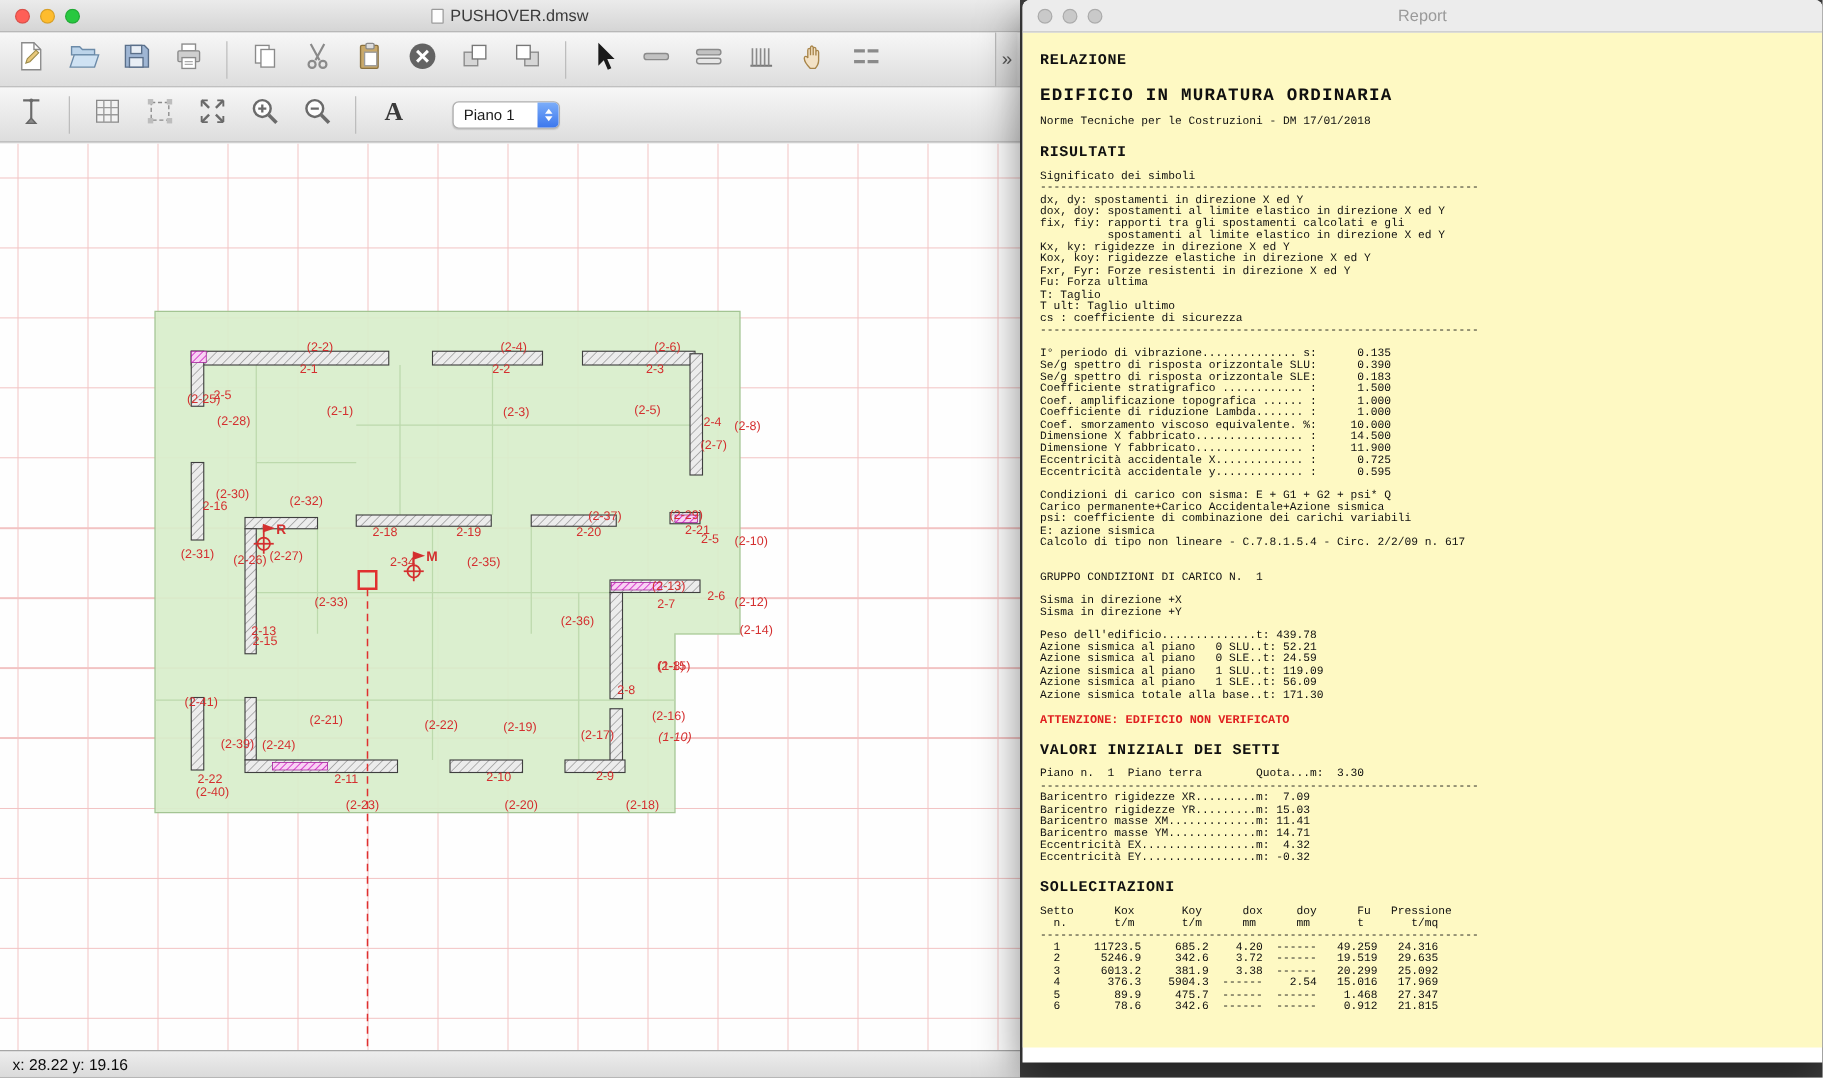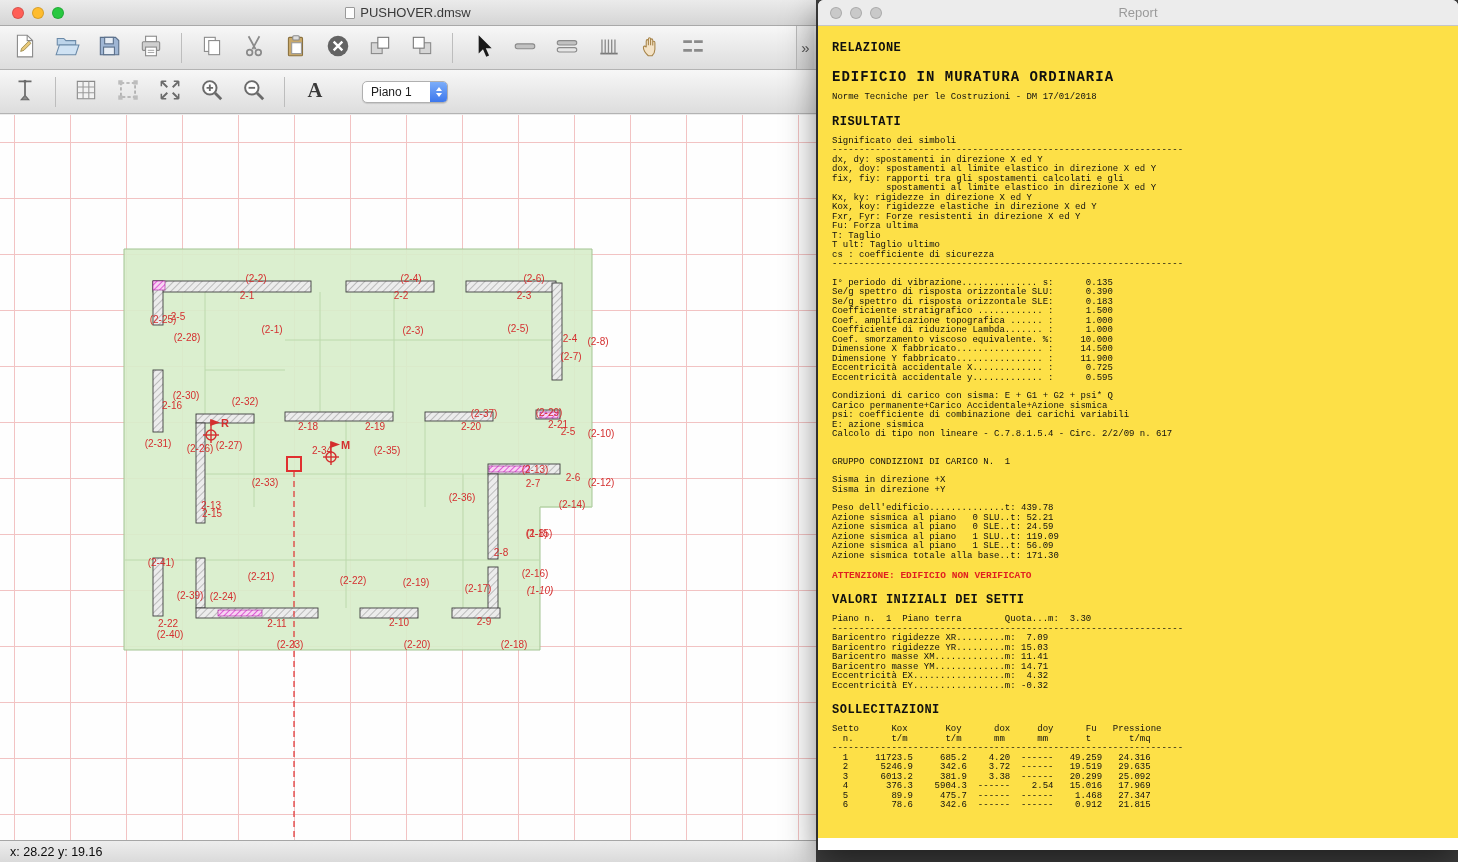--- a/index.html
+++ b/index.html
@@ -79,21 +79,21 @@
     display:flex; align-items:center; padding-left:10px;
     font-size:12.5px; color:#0a0a0a;
   }
 
   
   #right-window {
     left:818px; top:0; width:640px; height:850px; background:#fff;
     border-radius:6px 6px 0 0; box-shadow:0 12px 34px rgba(0,0,0,.5);
     overflow:hidden;
   }
-  .report { padding:12px 0 0 14px; background:#fde047; height:812px; overflow:hidden; }
+  .report { padding:12px 0 0 14px; background:#fef9c3; height:812px; overflow:hidden; }
   .rl { font-family:"Liberation Mono", monospace; font-size:9px; line-height:9.5px; white-space:pre; color:#101010; }
   .rl.h1 { font-size:12px; font-weight:bold; line-height:15px; letter-spacing:.5px; margin:3px 0 2px; }
   .rl.h2 { font-size:14px; font-weight:bold; line-height:17px; letter-spacing:1px; margin:2px 0; }
   .rl.red { color:#e02020; font-weight:bold; font-size:9.5px; line-height:11px; }
   .rl.gap { height:9px; } .rl.gap2 { height:5px; }
 </style>
 </head>
 <body>
 
 <div class="window" id="left-window">
@@ -379,21 +379,21 @@
         <div class="plan-label" style="left: 322px; top: 336px;">2-34</div>
         <div class="plan-label" style="left: 387px; top: 336px;">(2-35)</div>
         <div class="plan-label" style="left: 265px; top: 368px;">(2-33)</div>
         <div class="plan-label" style="left: 211px; top: 391px;">2-13</div>
         <div class="plan-label" style="left: 212px; top: 399px;">2-15</div>
         <div class="plan-label" style="left: 462px; top: 383px;">(2-36)</div>
         <div class="plan-label" style="left: 535px; top: 355px;">(2-13)</div>
         <div class="plan-label" style="left: 573px; top: 363px;">2-6</div>
         <div class="plan-label" style="left: 533px; top: 369px;">2-7</div>
         <div class="plan-label" style="left: 601px; top: 368px;">(2-12)</div>
-        <div class="plan-label" style="left: 564px; top: 390px; padding-left: 16px;">(2-14)</div>
+        <div class="plan-label" style="left: 597px; top: 390px; padding-left: 16px;">(2-14)</div>
         <div class="plan-label" style="left: 503px; top: 419px; margin-left: 36px;">(2-15)</div>
         <div class="plan-label" style="left: 537px; top: 419px;">(1-8)</div>
         <div class="plan-label" style="left: 501px; top: 438px;">2-8</div>
         <div class="plan-label" style="left: 161px; top: 448px;">(2-41)</div>
         <div class="plan-label" style="left: 261px; top: 462px;">(2-21)</div>
         <div class="plan-label" style="left: 331px; top: 466px; padding-left: 44px;">(2-22)</div>
         <div class="plan-label" style="left: 416px; top: 468px;">(2-19)</div>
         <div class="plan-label" style="left: 535px; top: 459px;">(2-16)</div>
         <div class="plan-label" style="left: 478px; top: 474px;">(2-17)</div>
         <div class="plan-label" style="left: 190px; top: 481px;">(2-39)</div>

